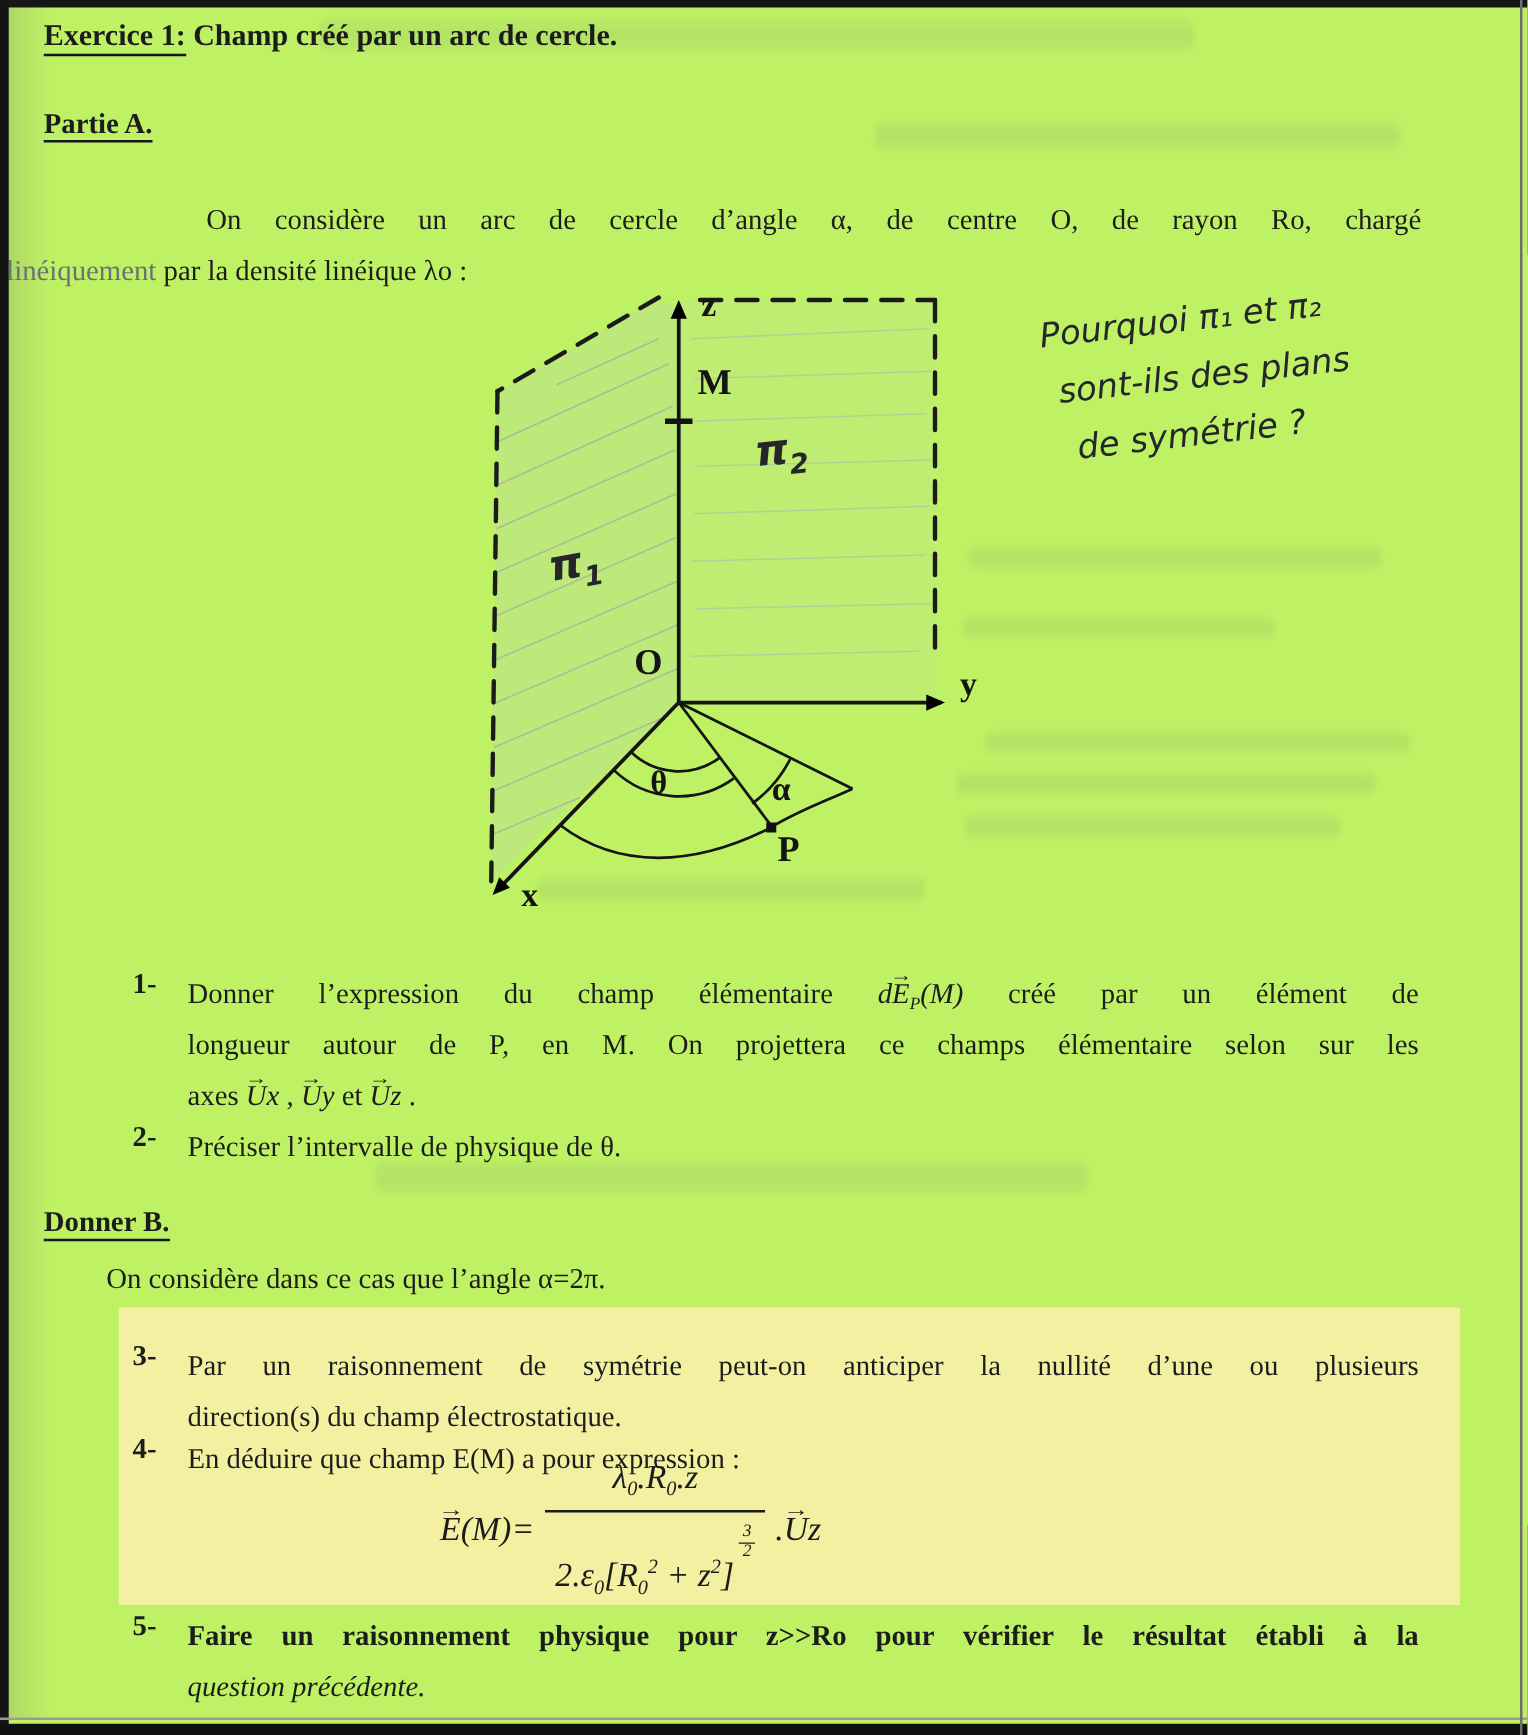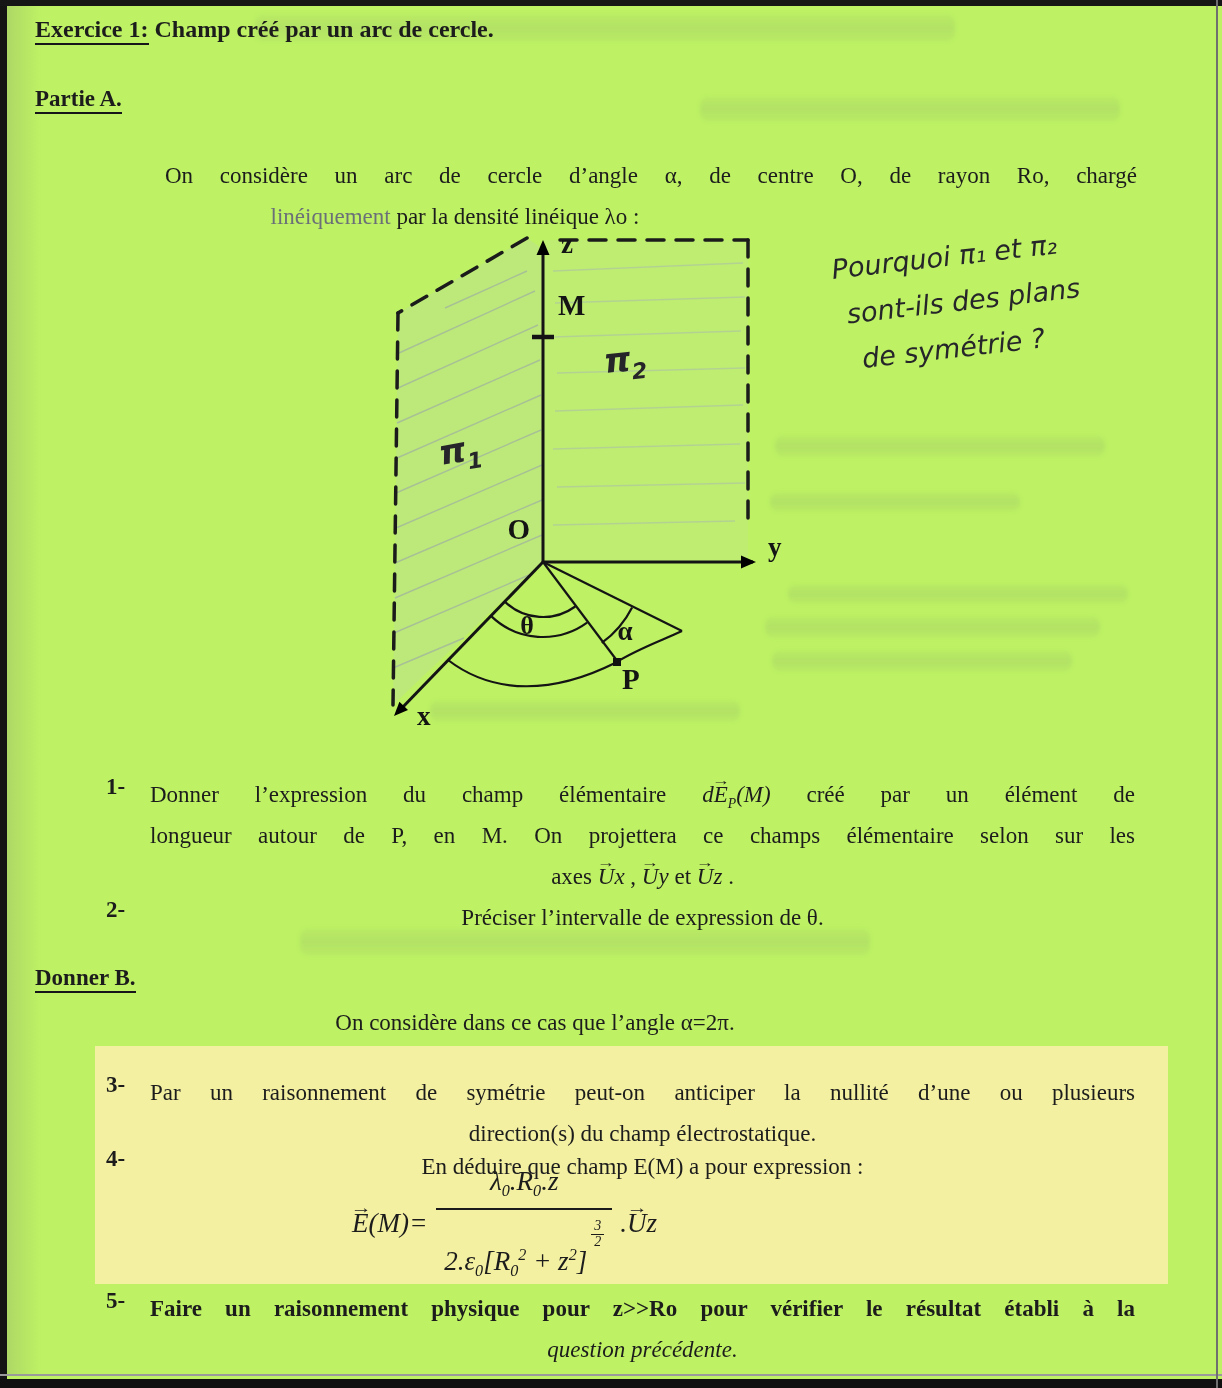--- a/index.html
+++ b/index.html
@@ -14,21 +14,21 @@
   .edge-right{left:1216px;top:0;width:2px;height:1388px;background:#6f6f6f;}
   .left-shade{left:7px;top:6px;width:34px;height:1368px;
       background:linear-gradient(90deg,rgba(110,110,108,0.20),rgba(110,110,108,0));}
   
   .ghost{position:absolute;border-radius:8px;filter:blur(2px);
       background:linear-gradient(0deg,rgba(90,95,110,0.04),rgba(90,95,110,0.11),rgba(90,95,110,0.04));}
   
   .title{left:35px;top:16px;font-size:24px;font-weight:bold;white-space:nowrap;}
   .u{border-bottom:2.5px solid #15151a;padding-bottom:1px;}
   .heading{font-size:23px;font-weight:bold;white-space:nowrap;}
-  .bodyline{font-size:23px;line-height:41px;text-align:center;}
+  .bodyline{font-size:23px;line-height:41px;}
   .jl{text-align:justify;text-align-last:justify;}
   .qnum{font-size:23px;font-weight:bold;}
   .m{font-style:italic;}
   sub{font-size:0.6em;} sup{font-size:0.6em;}
   .vec{position:relative;display:inline-block;font-style:italic;}
   .vec::after{content:"\2192";position:absolute;left:52%;top:-0.60em;
       transform:translateX(-50%) scale(0.78,0.6);font-style:normal;font-weight:normal;}
   
   .note{left:836px;top:228px;width:330px;transform:rotate(-6.5deg);
       font-family:"DejaVu Sans",sans-serif;font-style:italic;font-size:27px;
@@ -162,21 +162,21 @@
   <div class="abs qnum" style="left:106px;top:774px;">1-</div>
   <div class="abs bodyline jl" style="left:150px;top:774px;width:985px;">
     <span>Donner l’expression du champ élémentaire </span><i class="m">d</i><i class="vec">E</i><sub class="m">P</sub><i class="m">(M)</i><span> créé par un élément de</span>
   </div>
   <div class="abs bodyline jl" style="left:150px;top:815px;width:985px;">longueur autour de P, en M. On projettera ce champs élémentaire selon sur les</div>
   <div class="abs bodyline" style="left:150px;top:856px;width:985px;">
     <span>axes </span><i class="vec">U</i><i class="m">x</i><span> , </span><i class="vec">U</i><i class="m">y</i><span> et </span><i class="vec">U</i><i class="m">z</i><span> .</span>
   </div>
 
   <div class="abs qnum" style="left:106px;top:897px;">2-</div>
-  <div class="abs bodyline" style="left:150px;top:897px;width:985px;">Préciser l’intervalle de expression de θ.</div>
+  <div class="abs bodyline" style="left:150px;top:897px;width:985px;">Préciser l’intervalle de physique de θ.</div>
 
   <div class="abs heading" style="left:35px;top:965px;">
     <span class="u">Donner B.</span>
   </div>
   <div class="abs bodyline" style="left:85px;top:1002px;width:900px;">On considère dans ce cas que l’angle α=2π.</div>
 
   <div class="abs hl"></div>
 
   <div class="abs qnum" style="left:106px;top:1072px;">3-</div>
   <div class="abs bodyline jl" style="left:150px;top:1072px;width:985px;">Par un raisonnement de symétrie peut-on anticiper la nullité d’une ou plusieurs</div>

